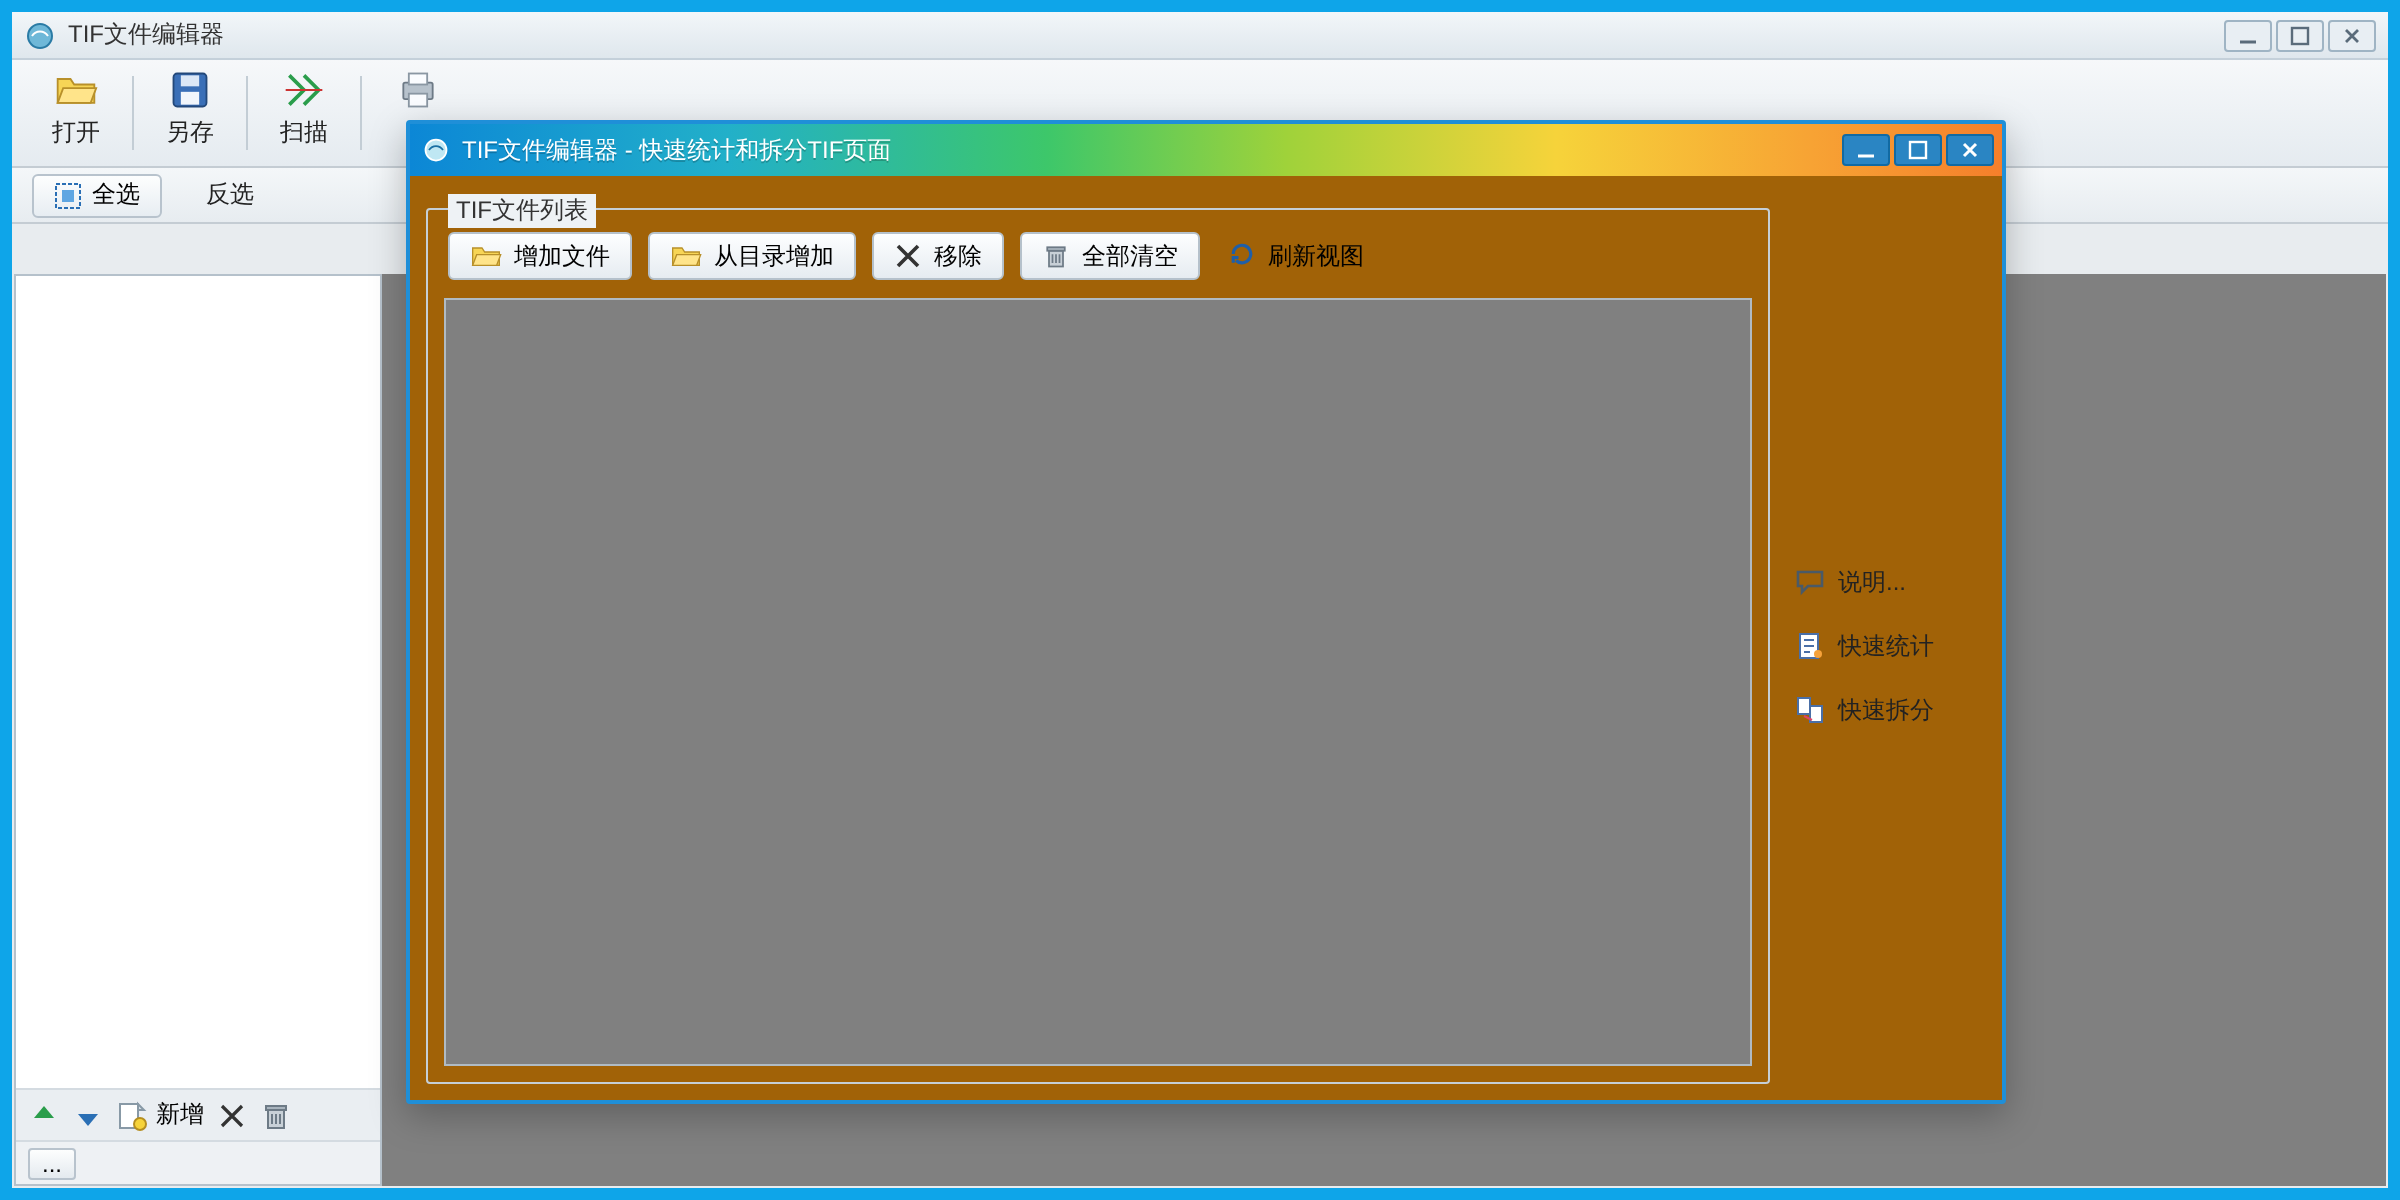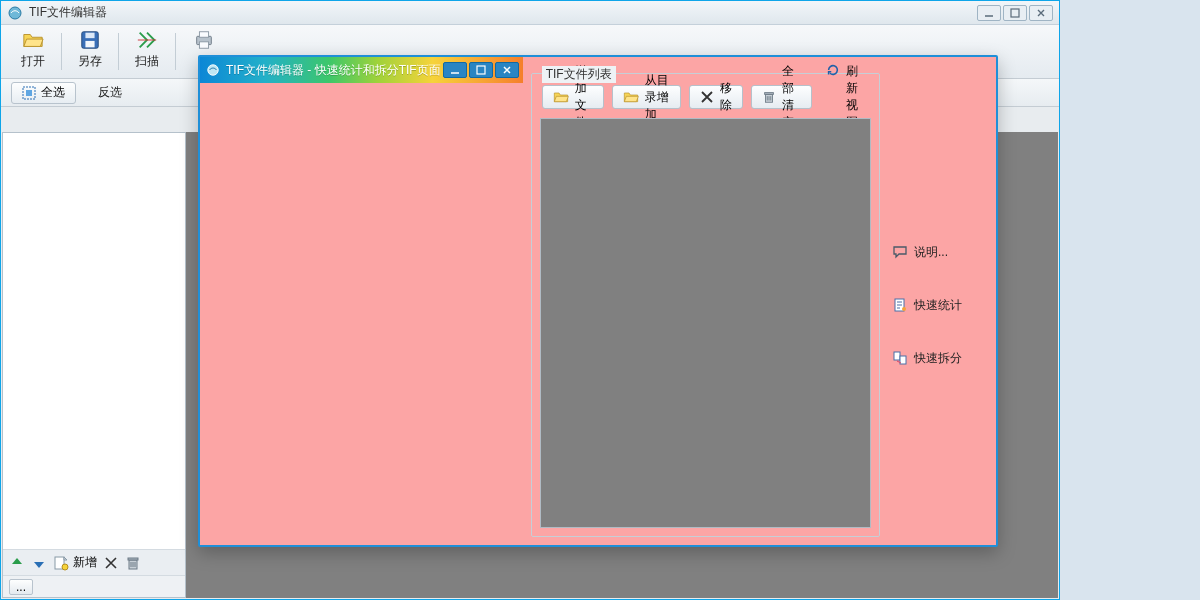--- a/index.html
+++ b/index.html
@@ -1,19 +1,19 @@
 <!DOCTYPE html>
 <html><head>
 <meta charset="utf-8">
 <style>
 * { box-sizing: border-box; margin: 0; padding: 0; font-family: "Microsoft YaHei", "Segoe UI", Tahoma, sans-serif; font-size: 12px; }
 html, body { width: 1200px; height: 600px; overflow: hidden; background: #d9e4ee; }
 
 
-.main-win { width: 1060px; height: 600px; background: #e8ecef; border: 1px solid #0ea5e9; position: relative; }
+.main-win { width: 1200px; height: 600px; background: #e8ecef; border: 6px solid #0ea5e9; position: relative; }
 .main-titlebar { height: 24px; background: linear-gradient(#f2f6f9,#dfe7ed); display: flex; align-items: center; padding: 0 6px; border-bottom: 1px solid #c4d0da; }
 .main-titlebar .app-icon { width: 16px; height: 16px; margin-right: 6px; }
 .main-titlebar .title { flex: 1; color: #333; }
 .win-btn-group { display: flex; gap: 2px; }
 .win-btn { width: 24px; height: 16px; border: 1px solid #9fb4c4; background: #e8eef3; border-radius: 2px; display: flex; align-items: center; justify-content: center; color: #5a6b7a; cursor: default; }
 .win-btn svg { width: 10px; height: 10px; }
 
 .menubar { height: 24px; background: #eef2f5; display: flex; align-items: center; padding: 0 10px; border-bottom: 1px solid #cfd8df; }
 .menubar .menu-item { padding: 3px 10px; color: #222; cursor: default; }
 
@@ -31,36 +31,36 @@
 .sidebar-left .list-area { flex: 1; background: #fff; }
 .sidebar-bottom { height: 26px; border-top: 1px solid #d4dbe1; background: #eaeef2; display: flex; align-items: center; gap: 6px; padding: 0 6px; }
 .sidebar-bottom .ic { width: 16px; height: 16px; display: flex; align-items: center; justify-content: center; cursor: default; }
 .sidebar-bottom .newlbl { display: flex; align-items: center; gap: 4px; cursor: default; }
 .sidebar-statusrow { height: 22px; border-top: 1px solid #d4dbe1; background: #eef1f4; display: flex; align-items: center; padding: 0 6px; }
 .sidebar-statusrow .smallbtn { height: 16px; min-width: 24px; padding: 0 4px; border: 1px solid #b8c3cd; background: linear-gradient(#fdfefe,#e4eaef); border-radius: 2px; display: flex; align-items: center; justify-content: center; cursor: default; }
 
 .canvas-area { flex: 1; background: #808080; }
 
 
-.dialog { position: absolute; left: 197px; top: 54px; width: 800px; height: 492px; background: #fca5a5; border: 2px solid #1f8fd8; border-radius: 2px; box-shadow: 0 6px 18px rgba(0,0,0,.25); display: flex; flex-direction: row; }
+.dialog { position: absolute; left: 197px; top: 54px; width: 800px; height: 492px; background: #a16207; border: 2px solid #1f8fd8; border-radius: 2px; box-shadow: 0 6px 18px rgba(0,0,0,.25); display: flex; flex-direction: column; }
 .dialog-titlebar { height: 26px; background: linear-gradient(90deg,#0c87d6 0%, #22b0c9 20%, #3dc76a 40%, #9fd23a 55%, #f6d33a 72%, #f7a334 88%, #f57f2b 100%); display: flex; align-items: center; padding: 0 4px 0 6px; color: #fff; }
 .dialog-titlebar .app-icon { width: 14px; height: 14px; margin-right: 6px; }
 .dialog-titlebar .title { flex: 1; font-size: 12px; text-shadow: 0 1px 0 rgba(0,0,0,.2); }
 .dlg-winbtn { width: 24px; height: 16px; margin-left: 2px; background: #2a85c3; border: 1px solid #116aa3; border-radius: 2px; display: flex; align-items: center; justify-content: center; color: #fff; cursor: default; }
 .dlg-winbtn svg { width: 10px; height: 10px; }
 
 .dialog-body { flex: 1; display: flex; position: relative; padding: 16px 8px 8px 8px; }
 .groupbox { flex: 1; border: 1px solid #c5cfd7; border-radius: 2px; position: relative; padding: 8px; display: flex; flex-direction: column; }
 .groupbox .legend { position: absolute; top: -8px; left: 10px; background: #eef2f5; padding: 0 4px; color: #333; }
 .dlg-toolbar { height: 30px; display: flex; align-items: center; gap: 8px; padding-left: 2px; }
 .dlg-btn { height: 24px; padding: 0 10px; border: 1px solid #b5c1cb; background: linear-gradient(#fdfeff,#e6ecf1); border-radius: 3px; display: flex; align-items: center; gap: 6px; cursor: default; }
 .dlg-linkbtn { display: flex; align-items: flex-start; gap: 6px; padding: 0 6px; cursor: default; }
 .dlg-listarea { flex: 1; background: #808080; border: 1px solid #b0bbc4; margin-top: 6px; }
 
-.dlg-sidepanel { width: 108px; display: flex; flex-direction: column; justify-content: center; gap: 36px; padding: 0 4px 0 12px; }
+.dlg-sidepanel { width: 108px; display: flex; flex-direction: column; justify-content: center; gap: 15px; padding: 0 4px 0 12px; }
 .side-link { display: flex; align-items: center; gap: 6px; cursor: default; color: #222; }
 .side-link .ic { width: 16px; height: 16px; }
 
 
 svg { display: block; }
 </style>
 </head>
 <body>
 
 <div class="main-win">

